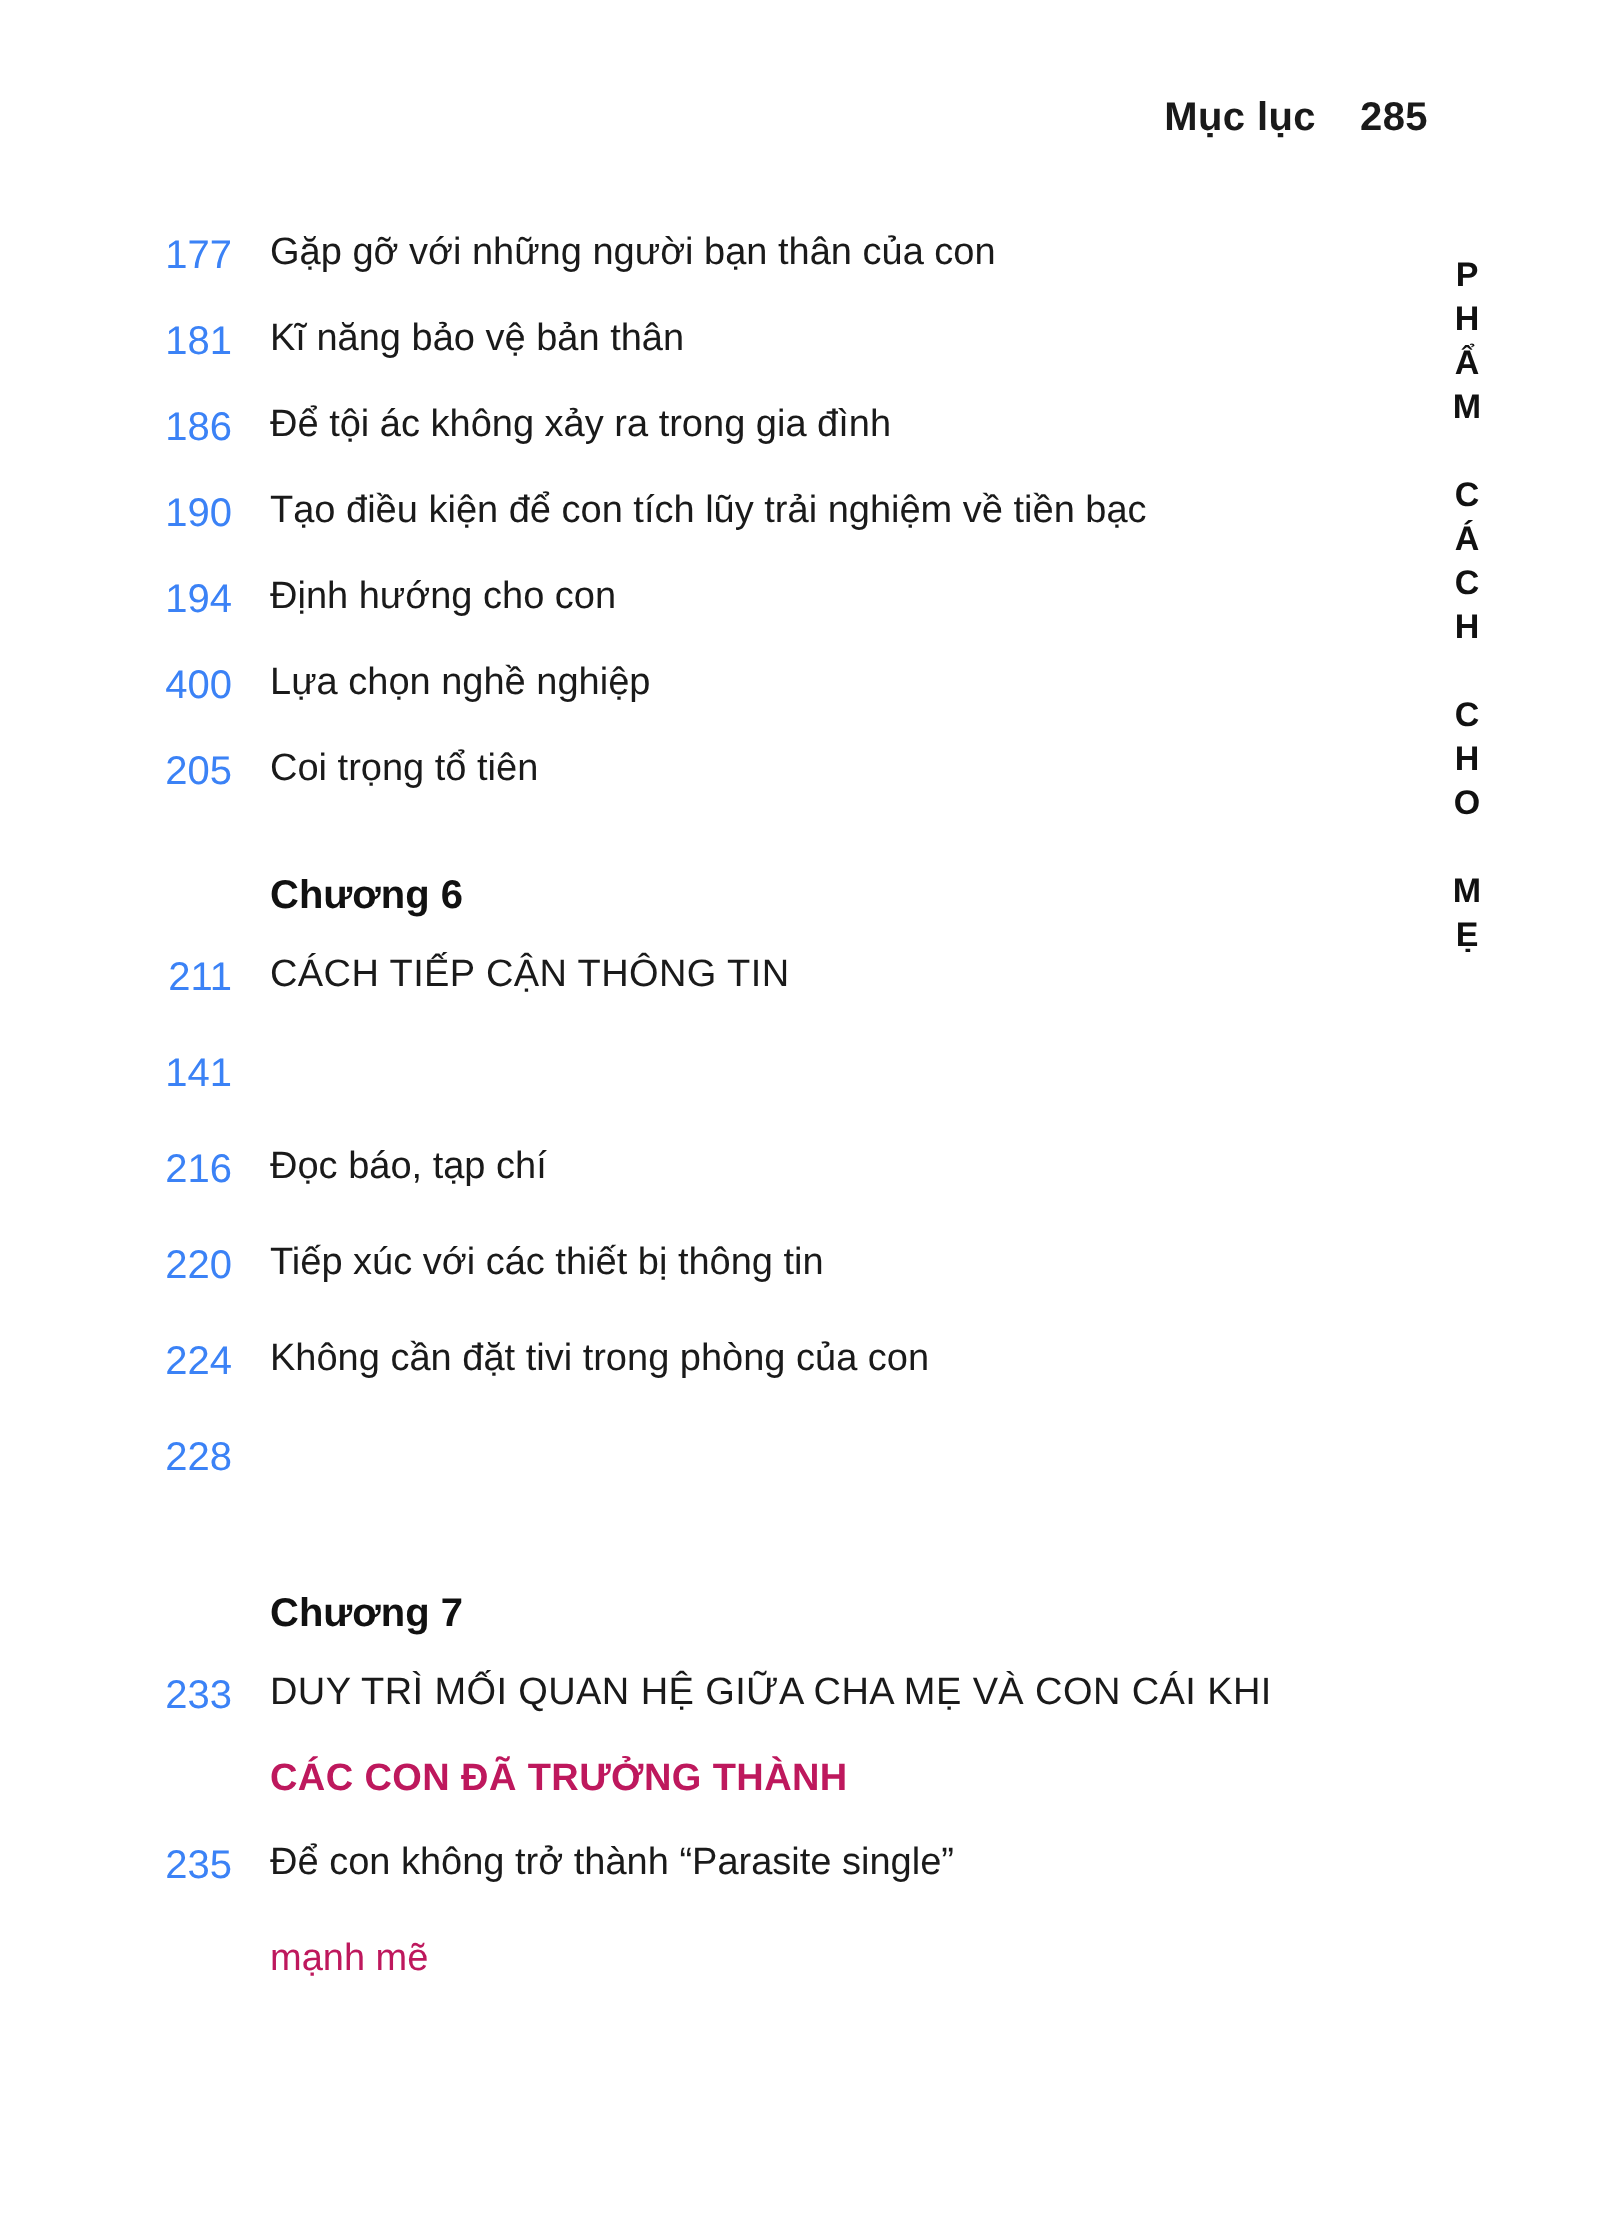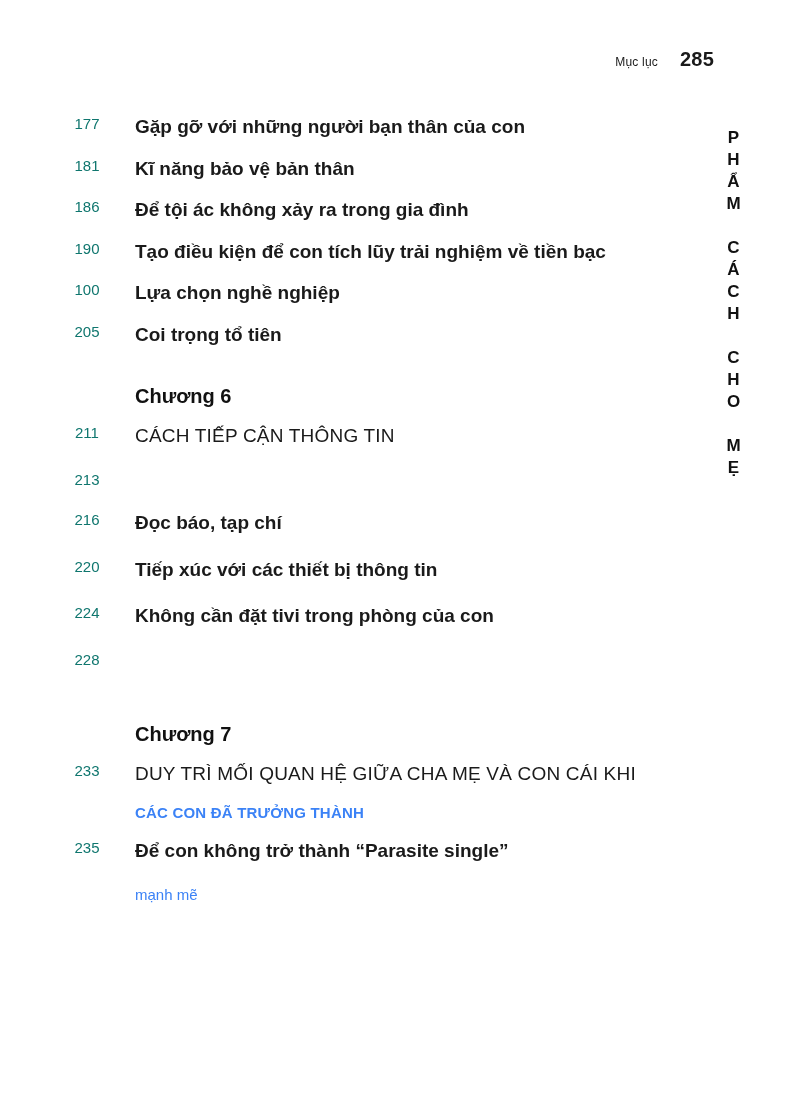--- a/index.html
+++ b/index.html
@@ -23,21 +23,21 @@
     position: absolute;
     top: 48px;
     right: 86px;
     display: flex;
     align-items: baseline;
     gap: 22px;
     font-size: 20px;
     font-weight: bold;
     letter-spacing: 0.2px;
   }
-  .header .title { font-size: 12px; font-weight: normal; }
+  .header .title { font-size: 20px; font-weight: bold; }
   .header .pageno { font-size: 20px; font-weight: bold; text-align: right; }
 
   
   .side-text {
     position: absolute;
     top: 128px;
     right: 58px;
     width: 34px;
     font-size: 17px;
     font-weight: bold;
@@ -56,55 +56,54 @@
     left: 58px;
     width: 620px;
   }
   .entry {
     display: flex;
     align-items: flex-start;
     margin-bottom: 13px;
   }
   .entry .num {
     flex: 0 0 58px;
-    text-align: center;
+    text-align: right;
     padding-right: 19px;
-    font-size: 15px;
+    font-size: 20px;
     line-height: 1.5;
-    color: #0f766e;
+    color: #3b82f6;
     font-weight: normal;
   }
   .entry .txt {
     flex: 1 1 auto;
     font-size: 19px;
     line-height: 1.5;
     color: #1a1a1a;
-    font-weight: bold;
   }
   .entry.loose { margin-bottom: 18px; }
   .entry.chapter-title .txt {
     font-weight: normal;
     letter-spacing: 0.2px;
   }
   .entry.chapter-title .num { font-weight: normal; }
   .chapter-label {
     margin-top: 36px;
     margin-bottom: 14px;
     padding-left: 77px;
     font-size: 20px;
     font-weight: bold;
     color: #111111;
   }
   .chapter-label.tight { margin-top: 52px; }
   .cont-line {
     padding-left: 77px;
-    font-size: 15px;
+    font-size: 19px;
     line-height: 1.5;
     margin-bottom: 13px;
-    color: #3b82f6;
+    color: #be185d;
   }
   .cont-line.bold { font-weight: bold; letter-spacing: 0.2px; }
 </style>
 </head>
 <body>
 
 <div class="page">
 
   <div class="header">
     <span class="title">Mục lục</span>
@@ -125,35 +124,39 @@
     </div>
     <div class="entry">
       <span class="num">186</span>
       <span class="txt">Để tội ác không xảy ra trong gia đình</span>
     </div>
     <div class="entry">
       <span class="num">190</span>
       <span class="txt">Tạo điều kiện để con tích lũy trải nghiệm về tiền bạc</span>
     </div>
     <div class="entry">
-      <span class="num">100</span>
+      <span class="num">194</span>
+      <span class="txt">Định hướng cho con</span>
+    </div>
+    <div class="entry">
+      <span class="num">400</span>
       <span class="txt">Lựa chọn nghề nghiệp</span>
     </div>
     <div class="entry">
       <span class="num">205</span>
       <span class="txt">Coi trọng tổ tiên</span>
     </div>
 
     <div class="chapter-label">Chương 6</div>
     <div class="entry chapter-title loose">
       <span class="num">211</span>
       <span class="txt">CÁCH TIẾP CẬN THÔNG TIN</span>
     </div>
     <div class="entry loose">
-      <span class="num">213</span>
+      <span class="num">141</span>
     </div>
     <div class="entry loose">
       <span class="num">216</span>
       <span class="txt">Đọc báo, tạp chí</span>
     </div>
     <div class="entry loose">
       <span class="num">220</span>
       <span class="txt">Tiếp xúc với các thiết bị thông tin</span>
     </div>
     <div class="entry loose">

